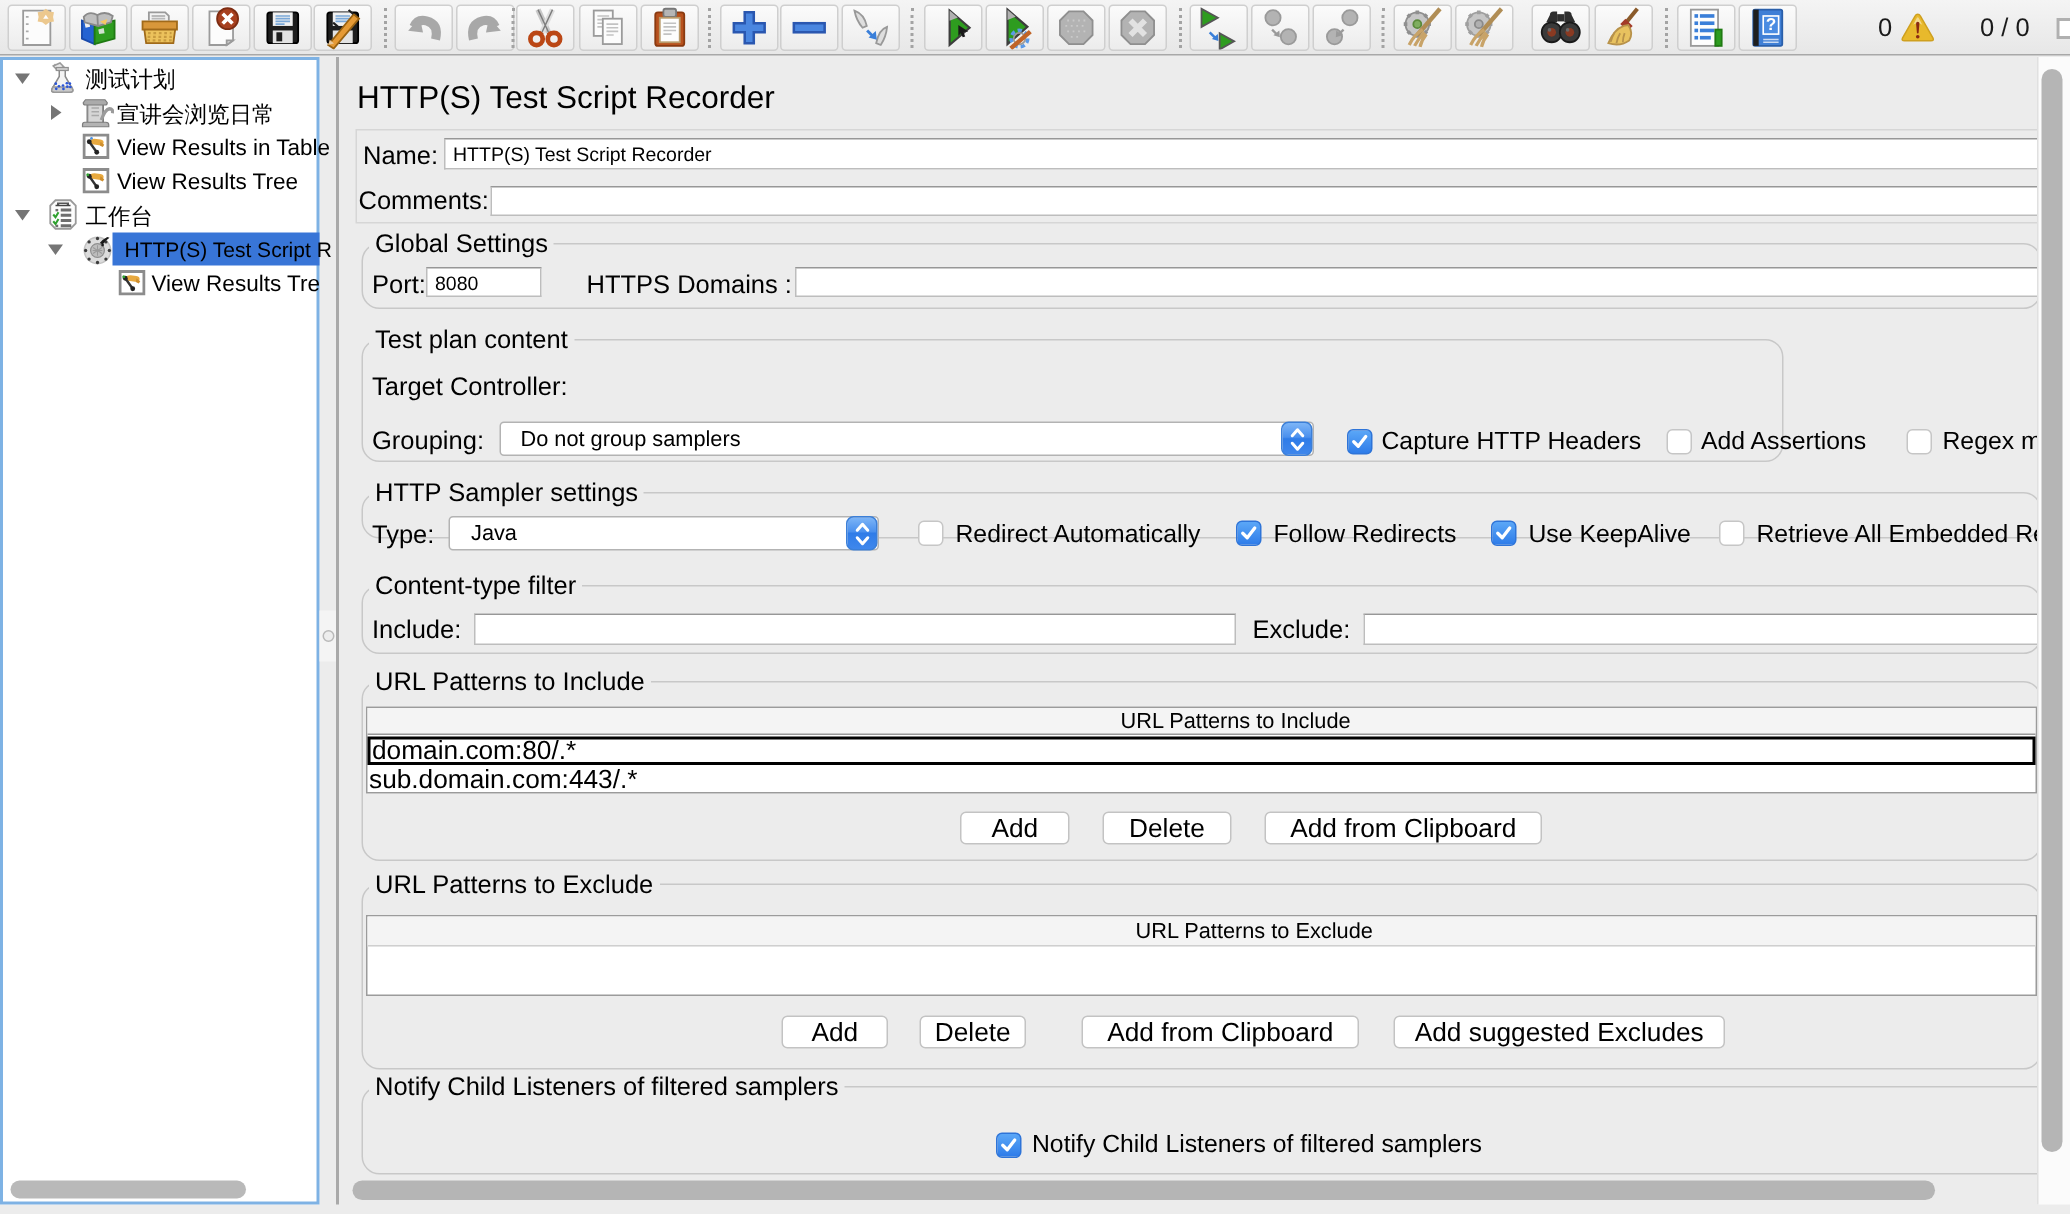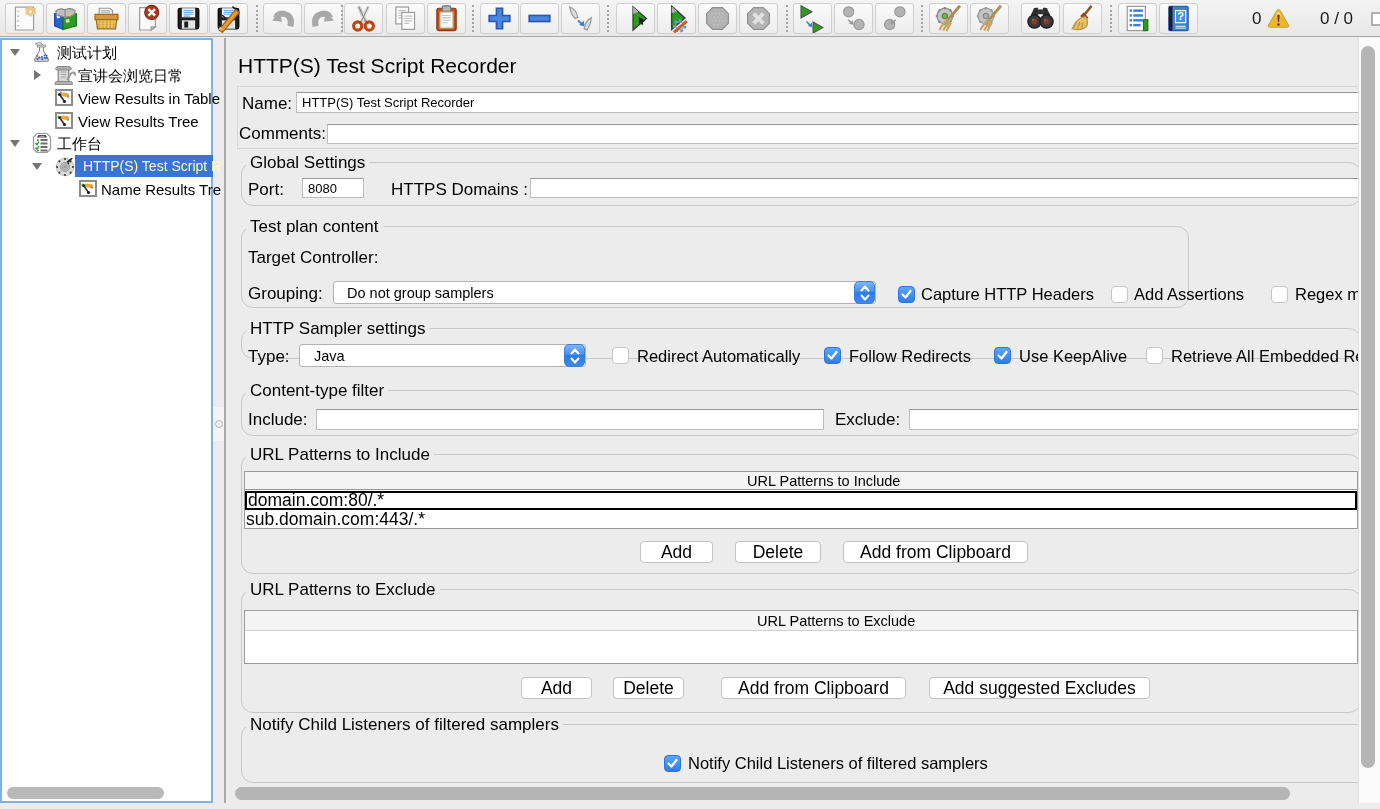--- a/index.html
+++ b/index.html
@@ -366,50 +366,50 @@
           <circle cx="17.9" cy="11" r="1.1"></circle>
           <circle cx="15.6" cy="16.7" r="1.1"></circle>
         <circle cx="10" cy="19" r="1.1"></circle>
           <circle cx="4.4" cy="16.7" r="1.1"></circle>
           <circle cx="2.1" cy="11" r="1.1"></circle>
           <circle cx="4.4" cy="5.3" r="1.1"></circle>
       </g>
       <path d="M11.5 6 Q13.5 3.5 16.5 2 L18 2.5 Q15 4.5 13.5 7" fill="#1a1a1a"></path>
       <rect x="12.6" y="6.6" width="1.6" height="1.6" fill="#1a1a1a"></rect>
     </svg>
-    <div style="position:absolute;left:73px;top:0;width:138px;height:22px;background:#3875d7;color:#fef9c3;font-size:14px;padding:3px 0 0 8px">HTTP(S) Test Script R</div>
+    <div style="position:absolute;left:73px;top:0;width:138px;height:22px;background:#3875d7;color:#000000;font-size:14px;padding:3px 0 0 8px">HTTP(S) Test Script R</div>
   </div>
   <div class="trow" style="left:0;top:138px">
     <svg style="position:absolute;left:77px;top:2px" width="18" height="17" viewBox="0 0 18 17">
       <rect x="1" y="1" width="16" height="15" fill="#fff" stroke="#8c8c8c" stroke-width="2"></rect>
       <path d="M4.5 5.5 Q5 3.5 8 3.5 L12 4 Q14.5 4.5 14 6.5 Q13.5 8 11 7.8 L6.5 7.2 Q4.5 7 4.5 5.5 Z" fill="#e8a93f"></path>
       <path d="M12 5.5 L14.5 7.5 L13.5 9 L11.5 8 Z" fill="#cf8f2e"></path>
       <path d="M4.5 5.5 L9.5 12.5" stroke="#333" stroke-width="1.6"></path>
       <circle cx="4.5" cy="5.5" r="1.6" fill="#222"></circle>
         <circle cx="9.5" cy="12.5" r="1.6" fill="#222"></circle>
       <circle cx="3.5" cy="4.5" r="1" fill="#2ea02e"></circle>
     </svg>
-    <span style="position:absolute;left:99px;top:3px">Name Results Tre</span>
+    <span style="position:absolute;left:99px;top:3px">View Results Tre</span>
   </div>
   <div style="position:absolute;left:5px;top:747px;width:157px;height:12px;background:#b9b9b9;border-radius:6px"></div>
 </div>
 
 <div id="main">
   <div style="position:absolute;left:12px;top:16px;font-size:21px">HTTP(S) Test Script Recorder</div>
 
   <div style="position:absolute;left:11px;top:48px;width:1125px;height:63px;border:1px solid #d6d6d6"></div>
   <div class="lbl" style="left:16px;top:56px">Name:</div>
   <div class="field" style="left:70px;top:54px;width:1065px;height:21px">HTTP(S) Test Script Recorder</div>
   <div class="lbl" style="left:13px;top:86px">Comments:</div>
   <div class="field" style="left:101px;top:86px;width:1034px;height:20px"></div>
 
   <div class="fieldset" style="left:15px;top:124px;width:1120px;height:44px">
     <span class="fslbl" style="left:4px">Global Settings</span>
     <div class="lbl" style="left:6px;top:17px">Port:</div>
-    <div class="field" style="left:60px;top:15px;width:62px;height:20px">8080</div>
+    <div class="field" style="left:42px;top:15px;width:77px;height:20px">8080</div>
     <div class="lbl" style="left:149px;top:17px">HTTPS Domains :</div>
     <div class="field" style="left:288px;top:15px;width:832px;height:20px"></div>
   </div>
 
   <div class="fieldset" style="left:15px;top:188px;width:948px;height:82px">
     <span class="fslbl" style="left:4px">Test plan content</span>
     <div class="lbl" style="left:6px;top:21px">Target Controller:</div>
     <div class="lbl" style="left:6px;top:57px">Grouping:</div>
     <div class="combo" style="left:91px;top:54px;width:543px;height:23px;padding-left:13px">Do not group samplers</div>
     <div class="spin" style="left:612px;top:54px;height:23px">

